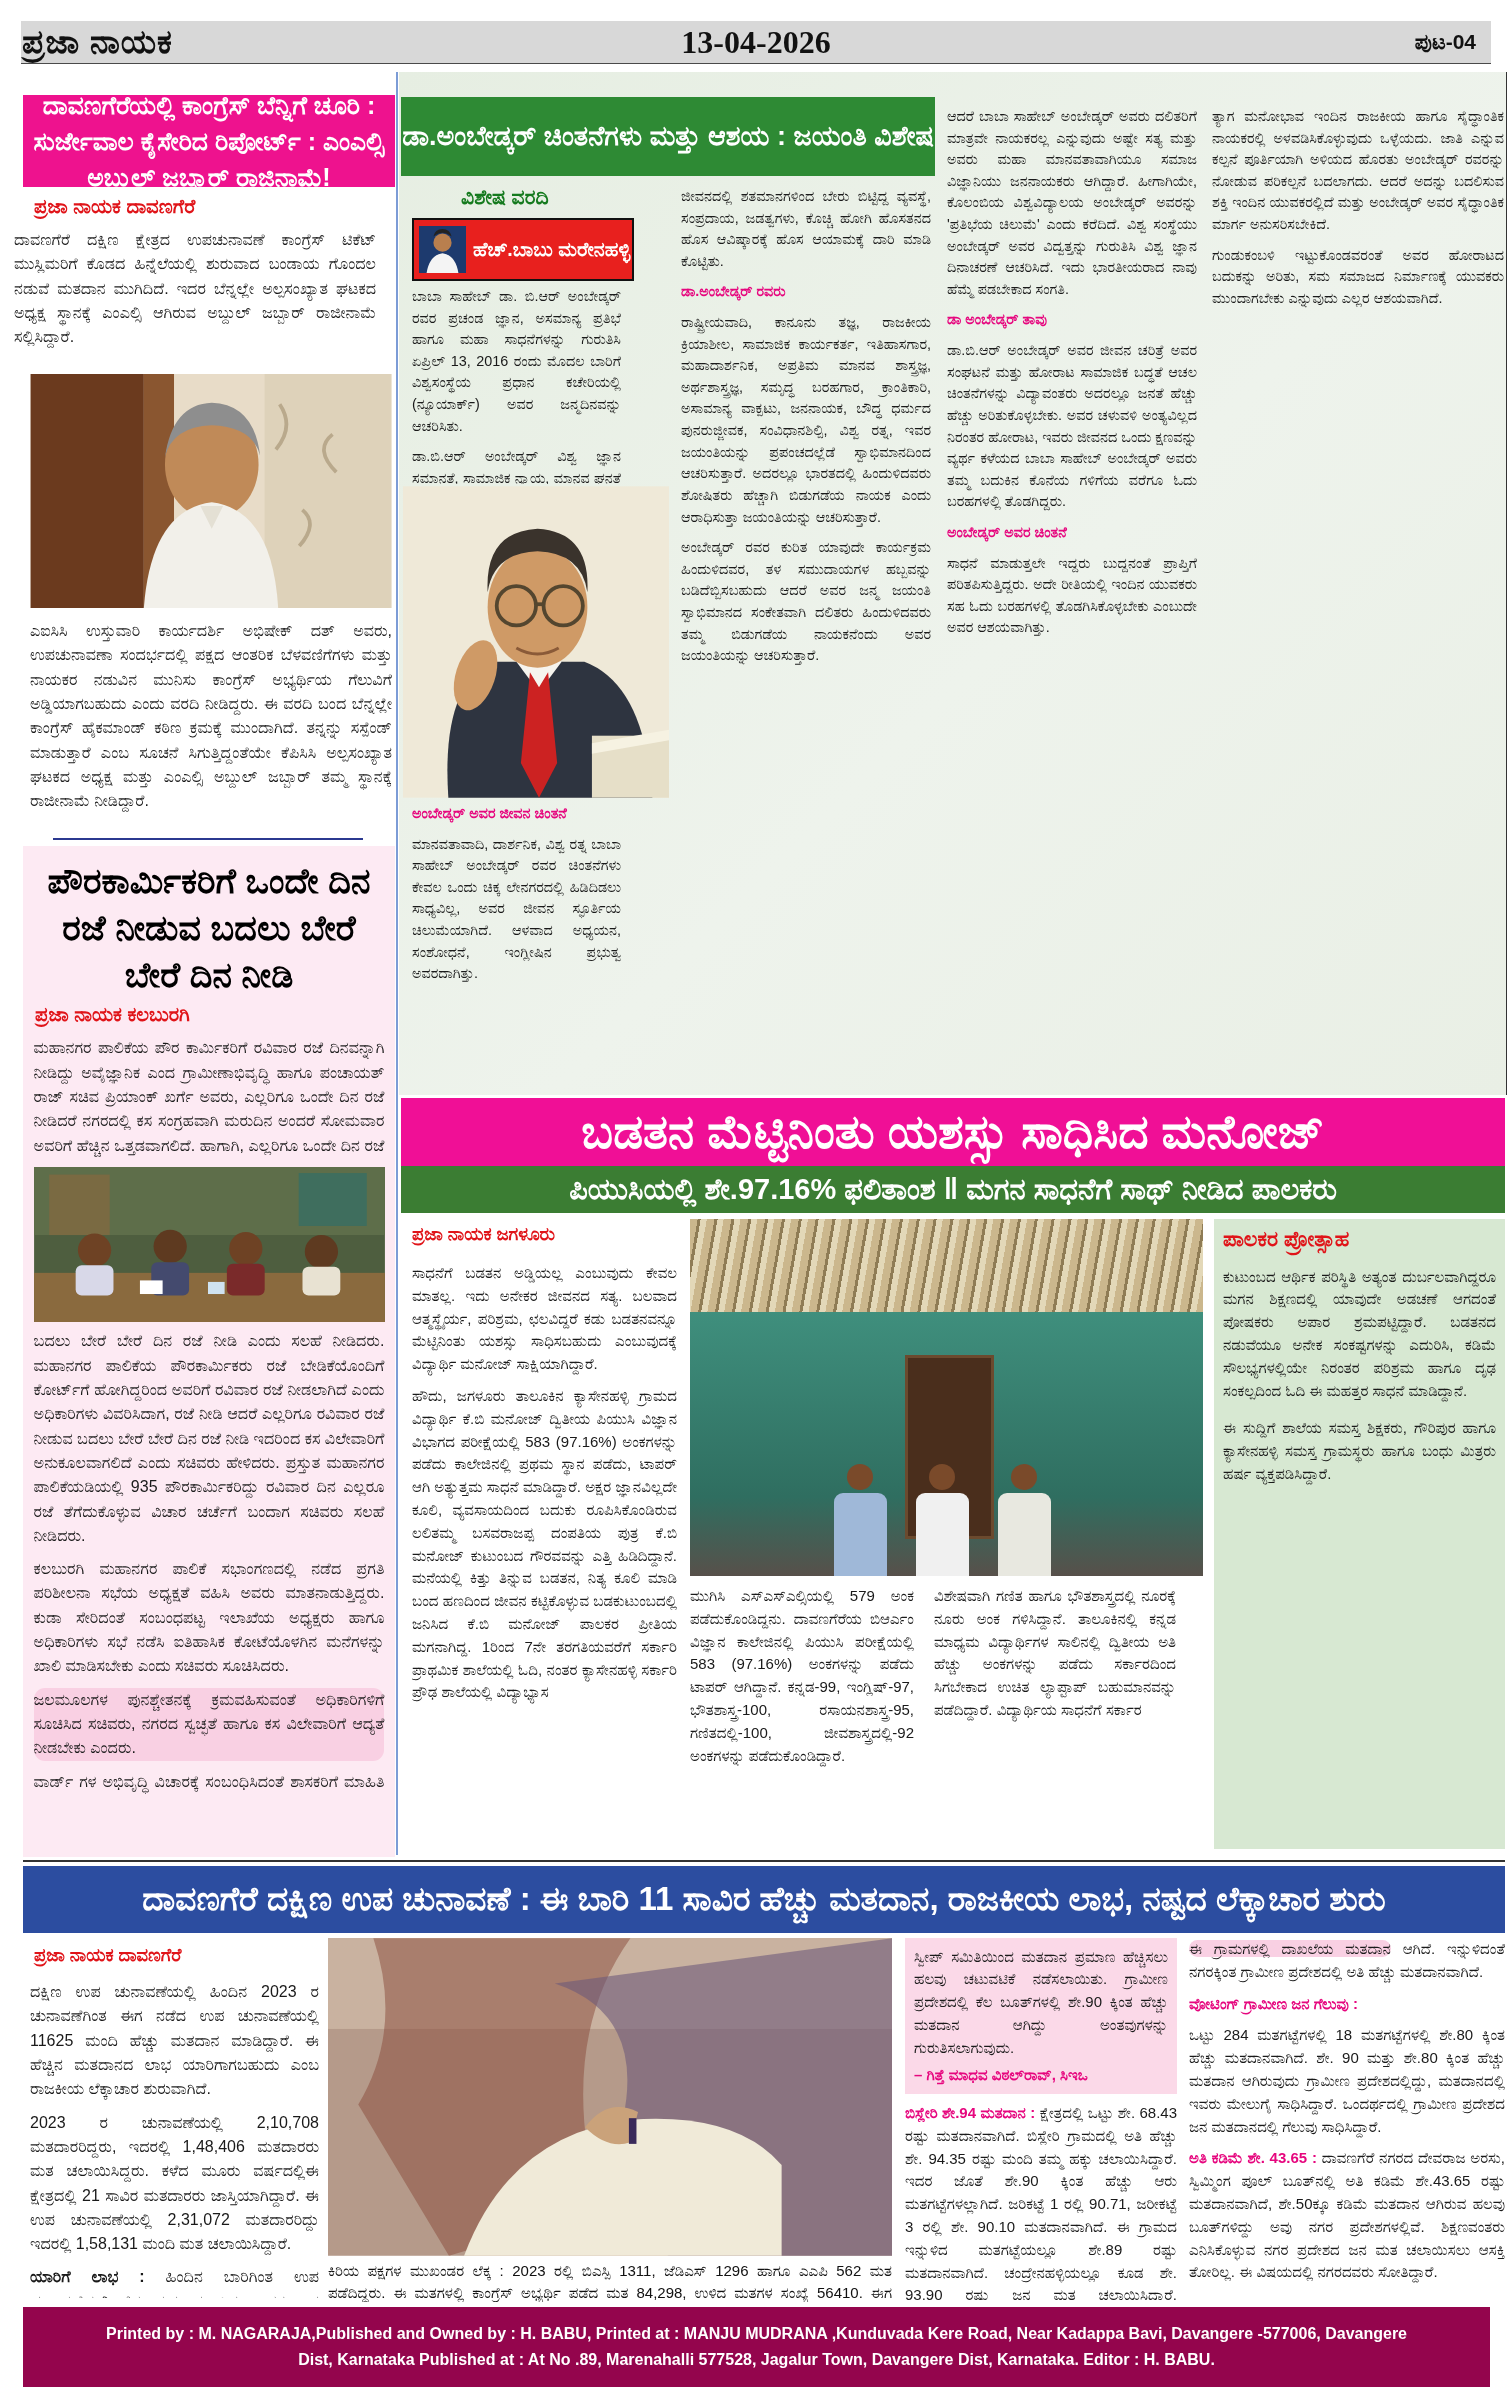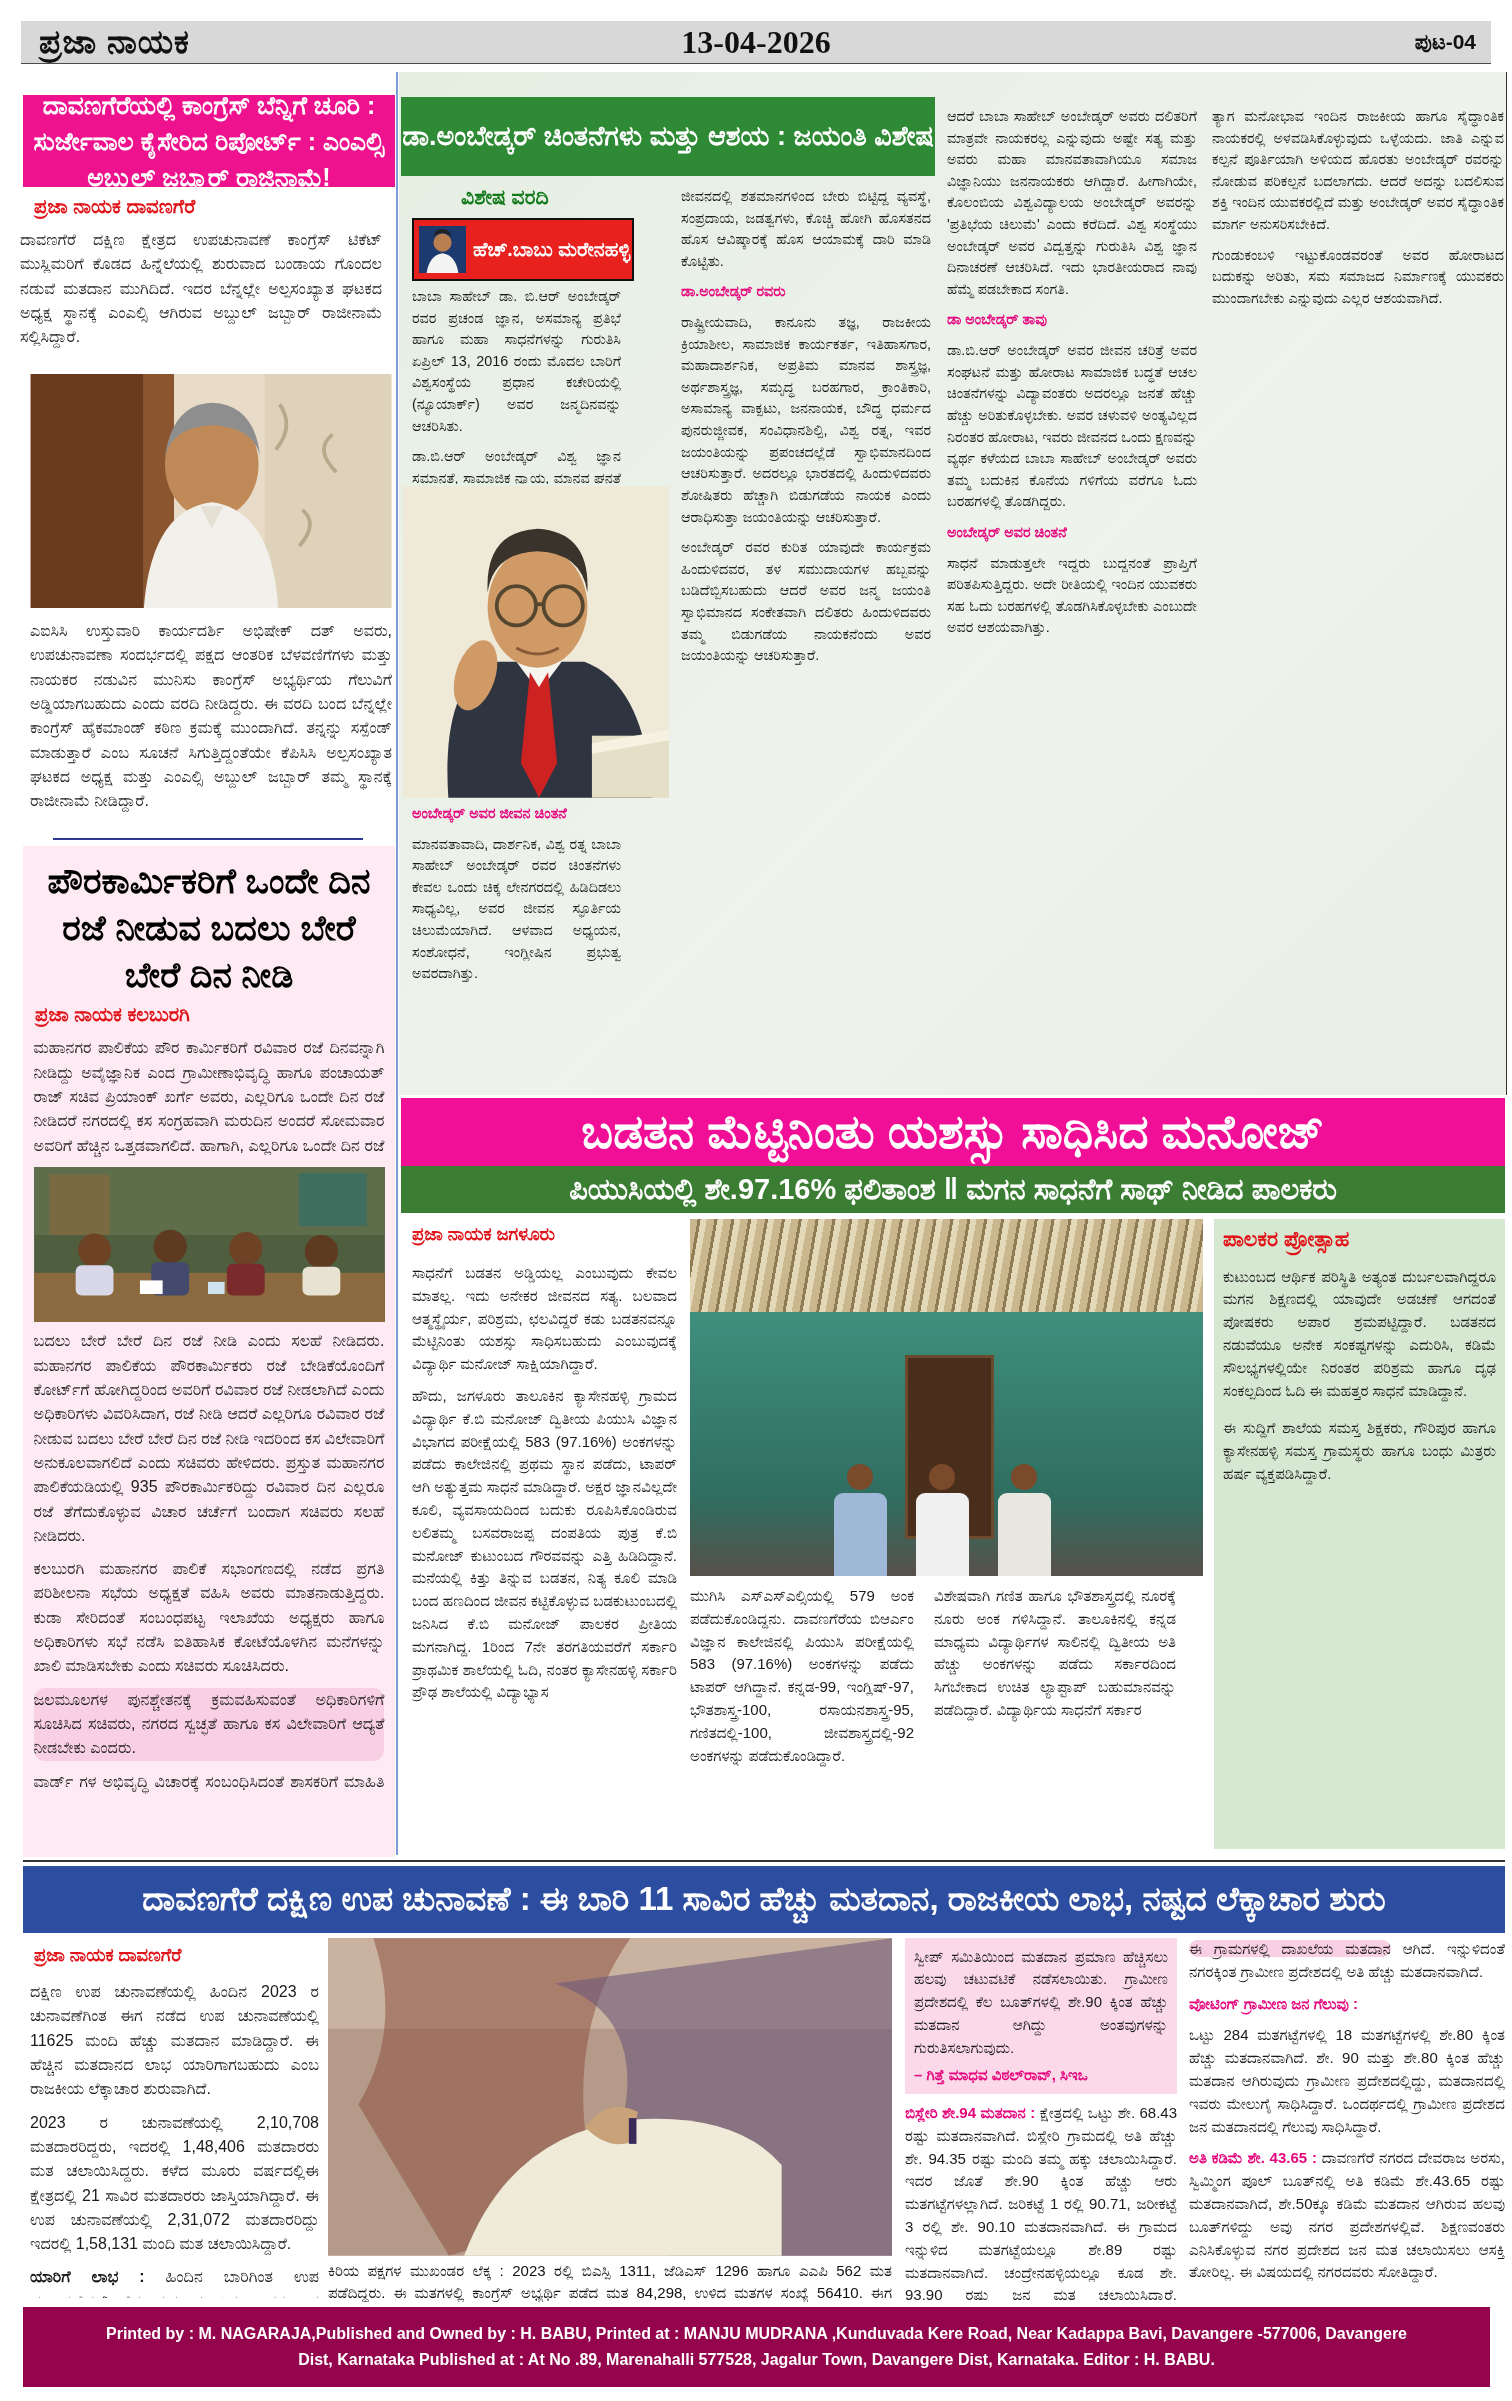--- a/index.html
+++ b/index.html
@@ -10,21 +10,21 @@
   .col p{margin:0 0 9px 0;}
   .body-k{font-size:15px;line-height:1.52;color:#1a1a1a;}
   .body-k-sm{font-size:14.4px;line-height:1.5;color:#1a1a1a;}
   .byline{color:#e01419;font-weight:bold;font-size:19.7px;}
   .subhead-red{color:#e6067e;font-weight:bold;}
   .lead-red{color:#e6067e;font-weight:bold;}
   .hl{background:#f9d0e3;border-radius:11px;}
   
   .header-bar{left:21px;top:21px;width:1470px;height:42px;background:#d8d8d8;
               border-bottom:1.5px solid #4a4a4a;display:flex;align-items:center;}
-  .masthead{font-size:33px;font-weight:bold;padding-left:18px;letter-spacing:0.8px;text-align:right;}
+  .masthead{font-size:33px;font-weight:bold;padding-left:1px;letter-spacing:0.8px;text-align:right;}
   .hdate{font-family:"Liberation Serif", serif;font-size:32px;font-weight:bold;
          position:absolute;left:50%;transform:translateX(-50%);}
   .hpage{font-size:21px;font-weight:bold;position:absolute;right:15px;}
   
   .a1-head{left:23px;top:95px;width:372px;height:92px;background:#ee128e;color:#fff;
            font-weight:bold;font-size:25px;line-height:1.45;display:flex;align-items:center;
            justify-content:center;text-align:center;padding:0 4.5px;box-sizing:border-box;}
   .divider-h{height:2.3px;background:#2b3990;}
   
   .a2-wrap{left:23px;top:846px;width:372px;height:1011px;background:#fdeaf3;}
@@ -78,21 +78,21 @@
   <div class="abs header-bar">
     <div class="masthead">ಪ್ರಜಾ ನಾಯಕ</div>
     <div class="hdate">13-04-2026</div>
     <div class="hpage">ಪುಟ-04</div>
   </div>
 
   <div class="vline" style="left:396px;top:72px;height:1783px;"></div>
 
   <div class="abs a1-head">ದಾವಣಗೆರೆಯಲ್ಲಿ ಕಾಂಗ್ರೆಸ್ ಬೆನ್ನಿಗೆ ಚೂರಿ : ಸುರ್ಜೇವಾಲ ಕೈಸೇರಿದ ರಿಪೋರ್ಟ್ : ಎಂಎಲ್ಸಿ ಅಬ್ದುಲ್ ಜಬ್ಬಾರ್ ರಾಜಿನಾಮೆ!</div>
   <div class="abs byline" style="left:34px;top:195px;">ಪ್ರಜಾ ನಾಯಕ ದಾವಣಗೆರೆ</div>
-  <div class="col body-k" style="left:20px;top:228px;width:362px;height:142px;font-size:16px;">
+  <div class="col body-k" style="left:14px;top:228px;width:362px;height:142px;font-size:16px;">
     <p>ದಾವಣಗೆರೆ ದಕ್ಷಿಣ ಕ್ಷೇತ್ರದ ಉಪಚುನಾವಣೆ ಕಾಂಗ್ರೆಸ್ ಟಿಕೆಟ್ ಮುಸ್ಲಿಮರಿಗೆ ಕೊಡದ ಹಿನ್ನೆಲೆಯಲ್ಲಿ ಶುರುವಾದ ಬಂಡಾಯ ಗೊಂದಲ ನಡುವೆ ಮತದಾನ ಮುಗಿದಿದೆ. ಇದರ ಬೆನ್ನಲ್ಲೇ ಅಲ್ಪಸಂಖ್ಯಾತ ಘಟಕದ ಅಧ್ಯಕ್ಷ ಸ್ಥಾನಕ್ಕೆ ಎಂಎಲ್ಸಿ ಆಗಿರುವ ಅಬ್ದುಲ್ ಜಬ್ಬಾರ್ ರಾಜೀನಾಮೆ ಸಲ್ಲಿಸಿದ್ದಾರೆ.</p>
   </div>
   <div class="photo" style="left:30px;top:374px;width:362px;height:234px;">
     <svg width="362" height="234" viewBox="0 0 478 310" xmlns="http://www.w3.org/2000/svg">
       <rect width="478" height="310" fill="#e8dcc8"></rect>
       <rect x="0" y="0" width="150" height="310" fill="#6b3a1e"></rect>
       <rect x="150" y="0" width="40" height="310" fill="#8a5630"></rect>
       <rect x="310" y="0" width="168" height="310" fill="#ded2ba"></rect>
       <path d="M330 40 q20 30 -5 60 M400 80 q-25 20 5 50 M360 180 q22 18 -4 48" stroke="#b9a98c" stroke-width="5" fill="none"></path>
       <ellipse cx="240" cy="120" rx="62" ry="72" fill="#c08a58"></ellipse>

